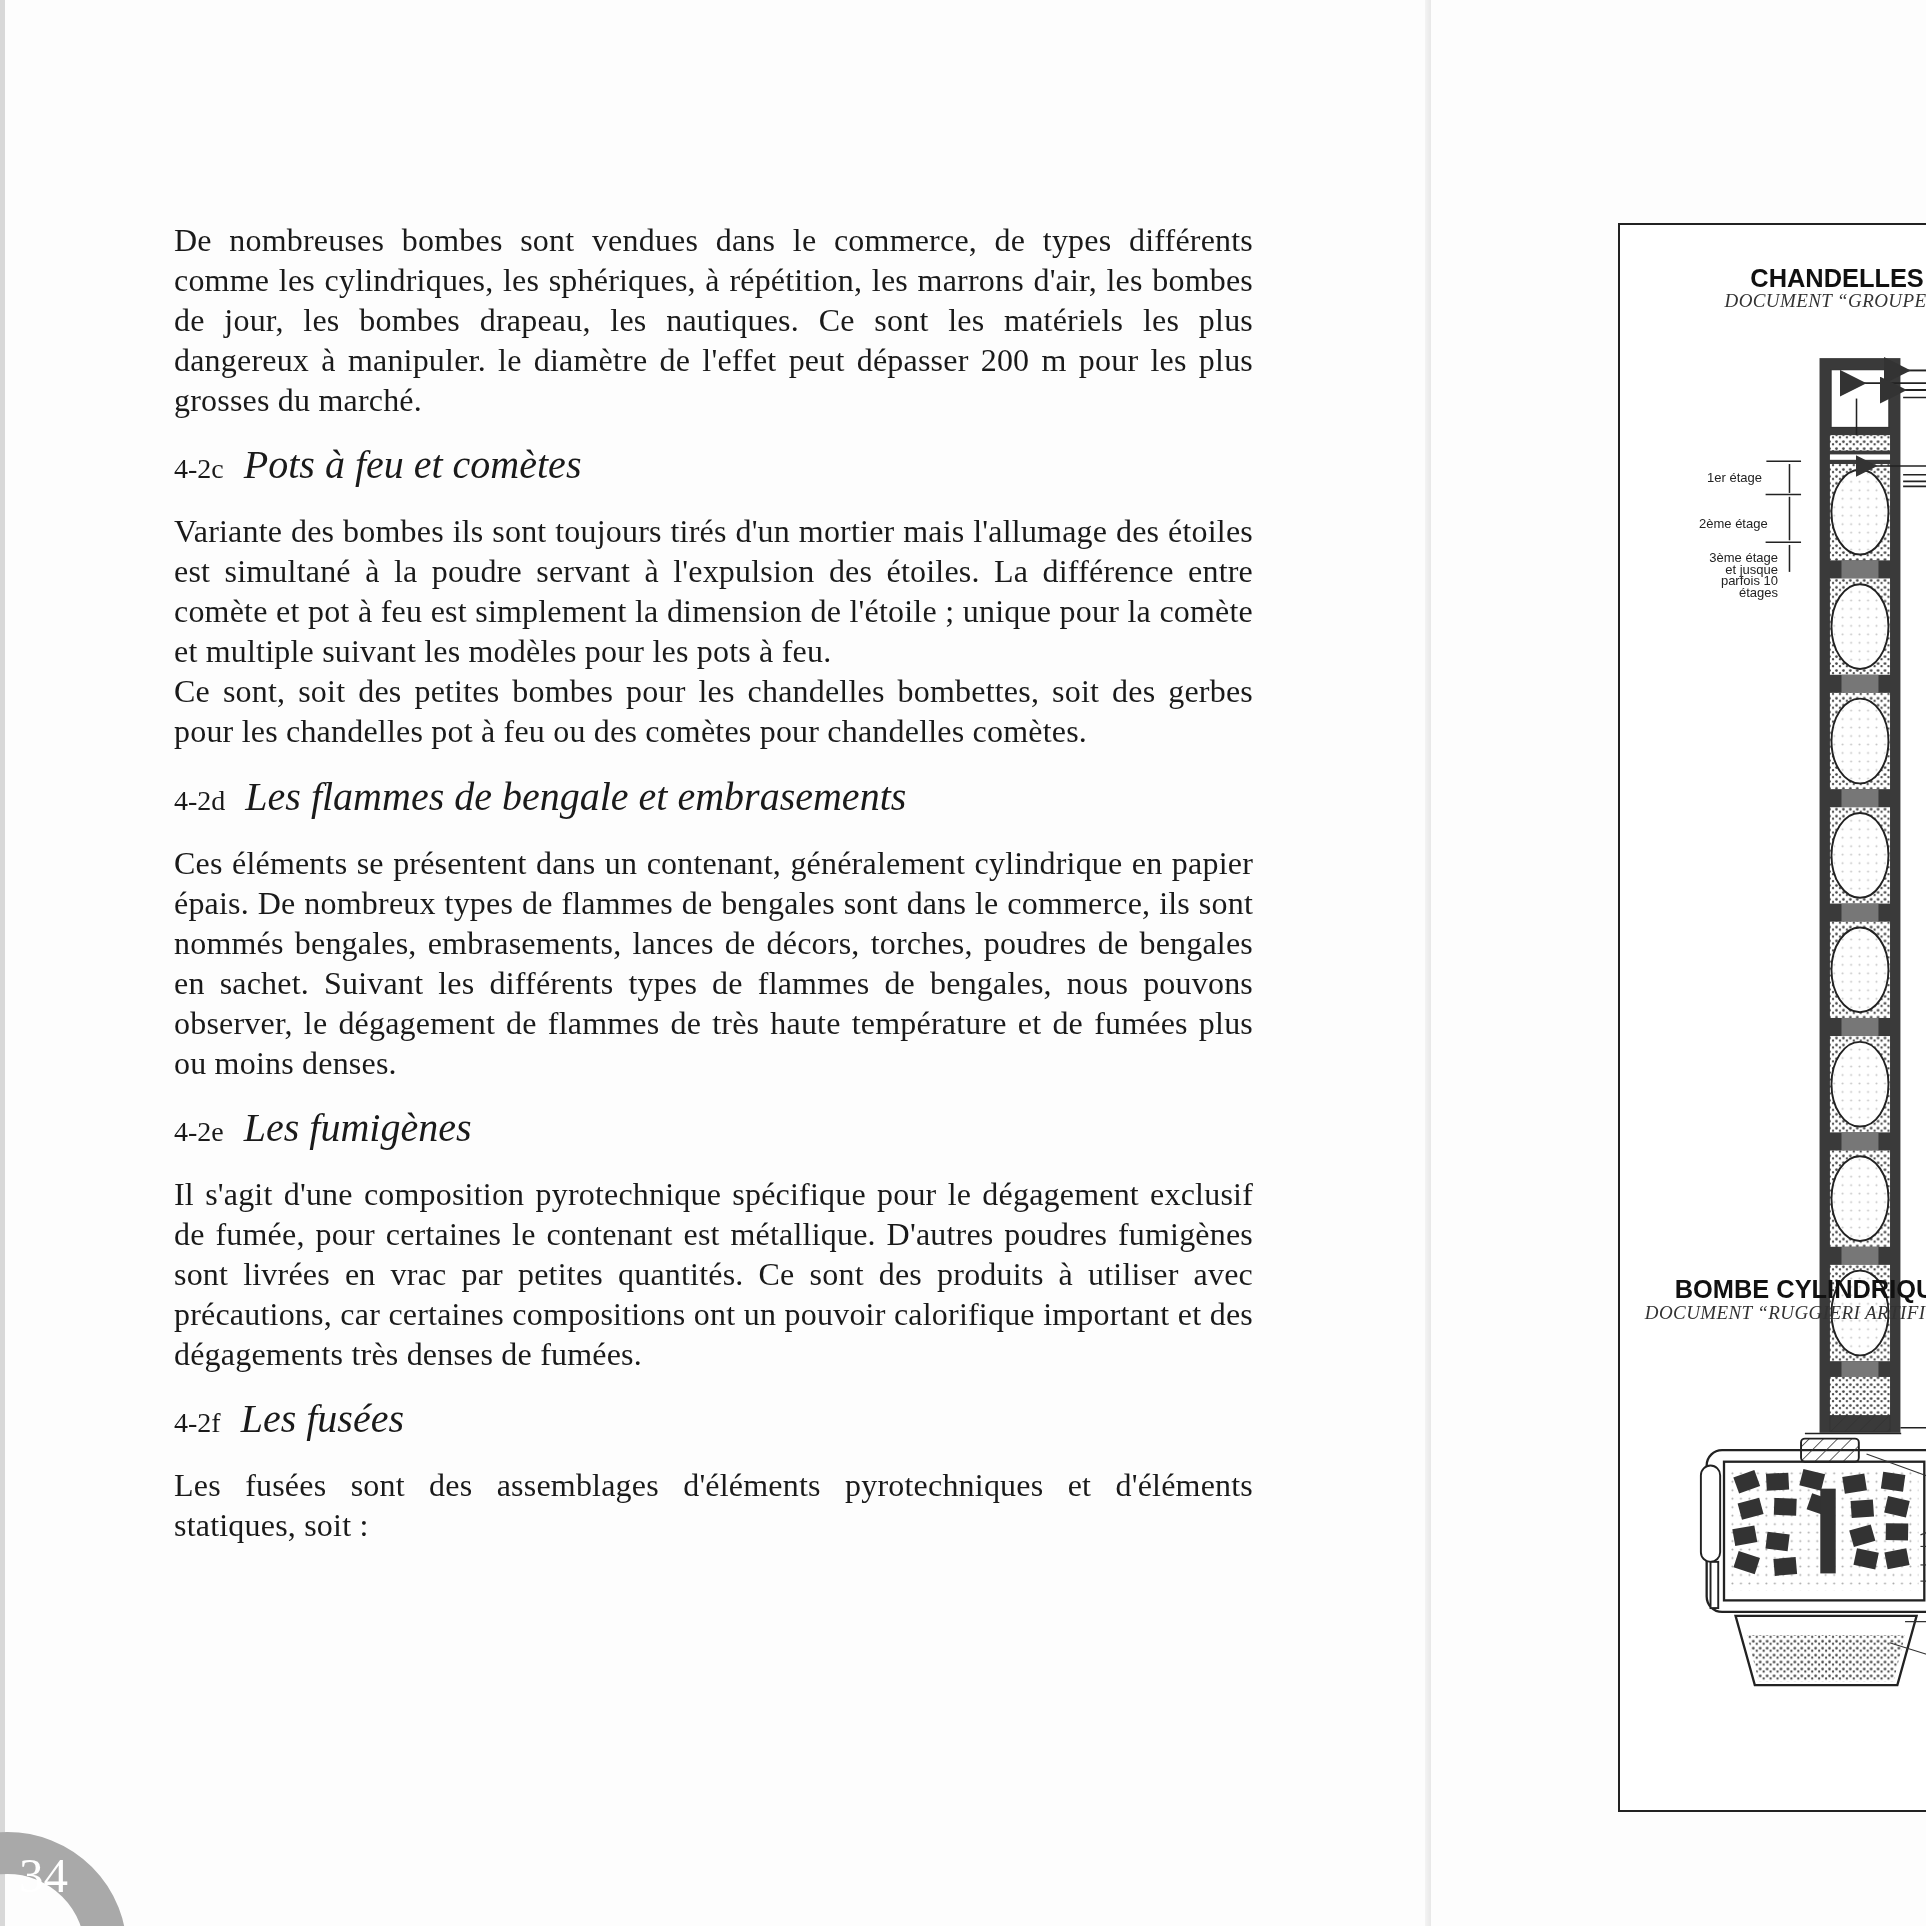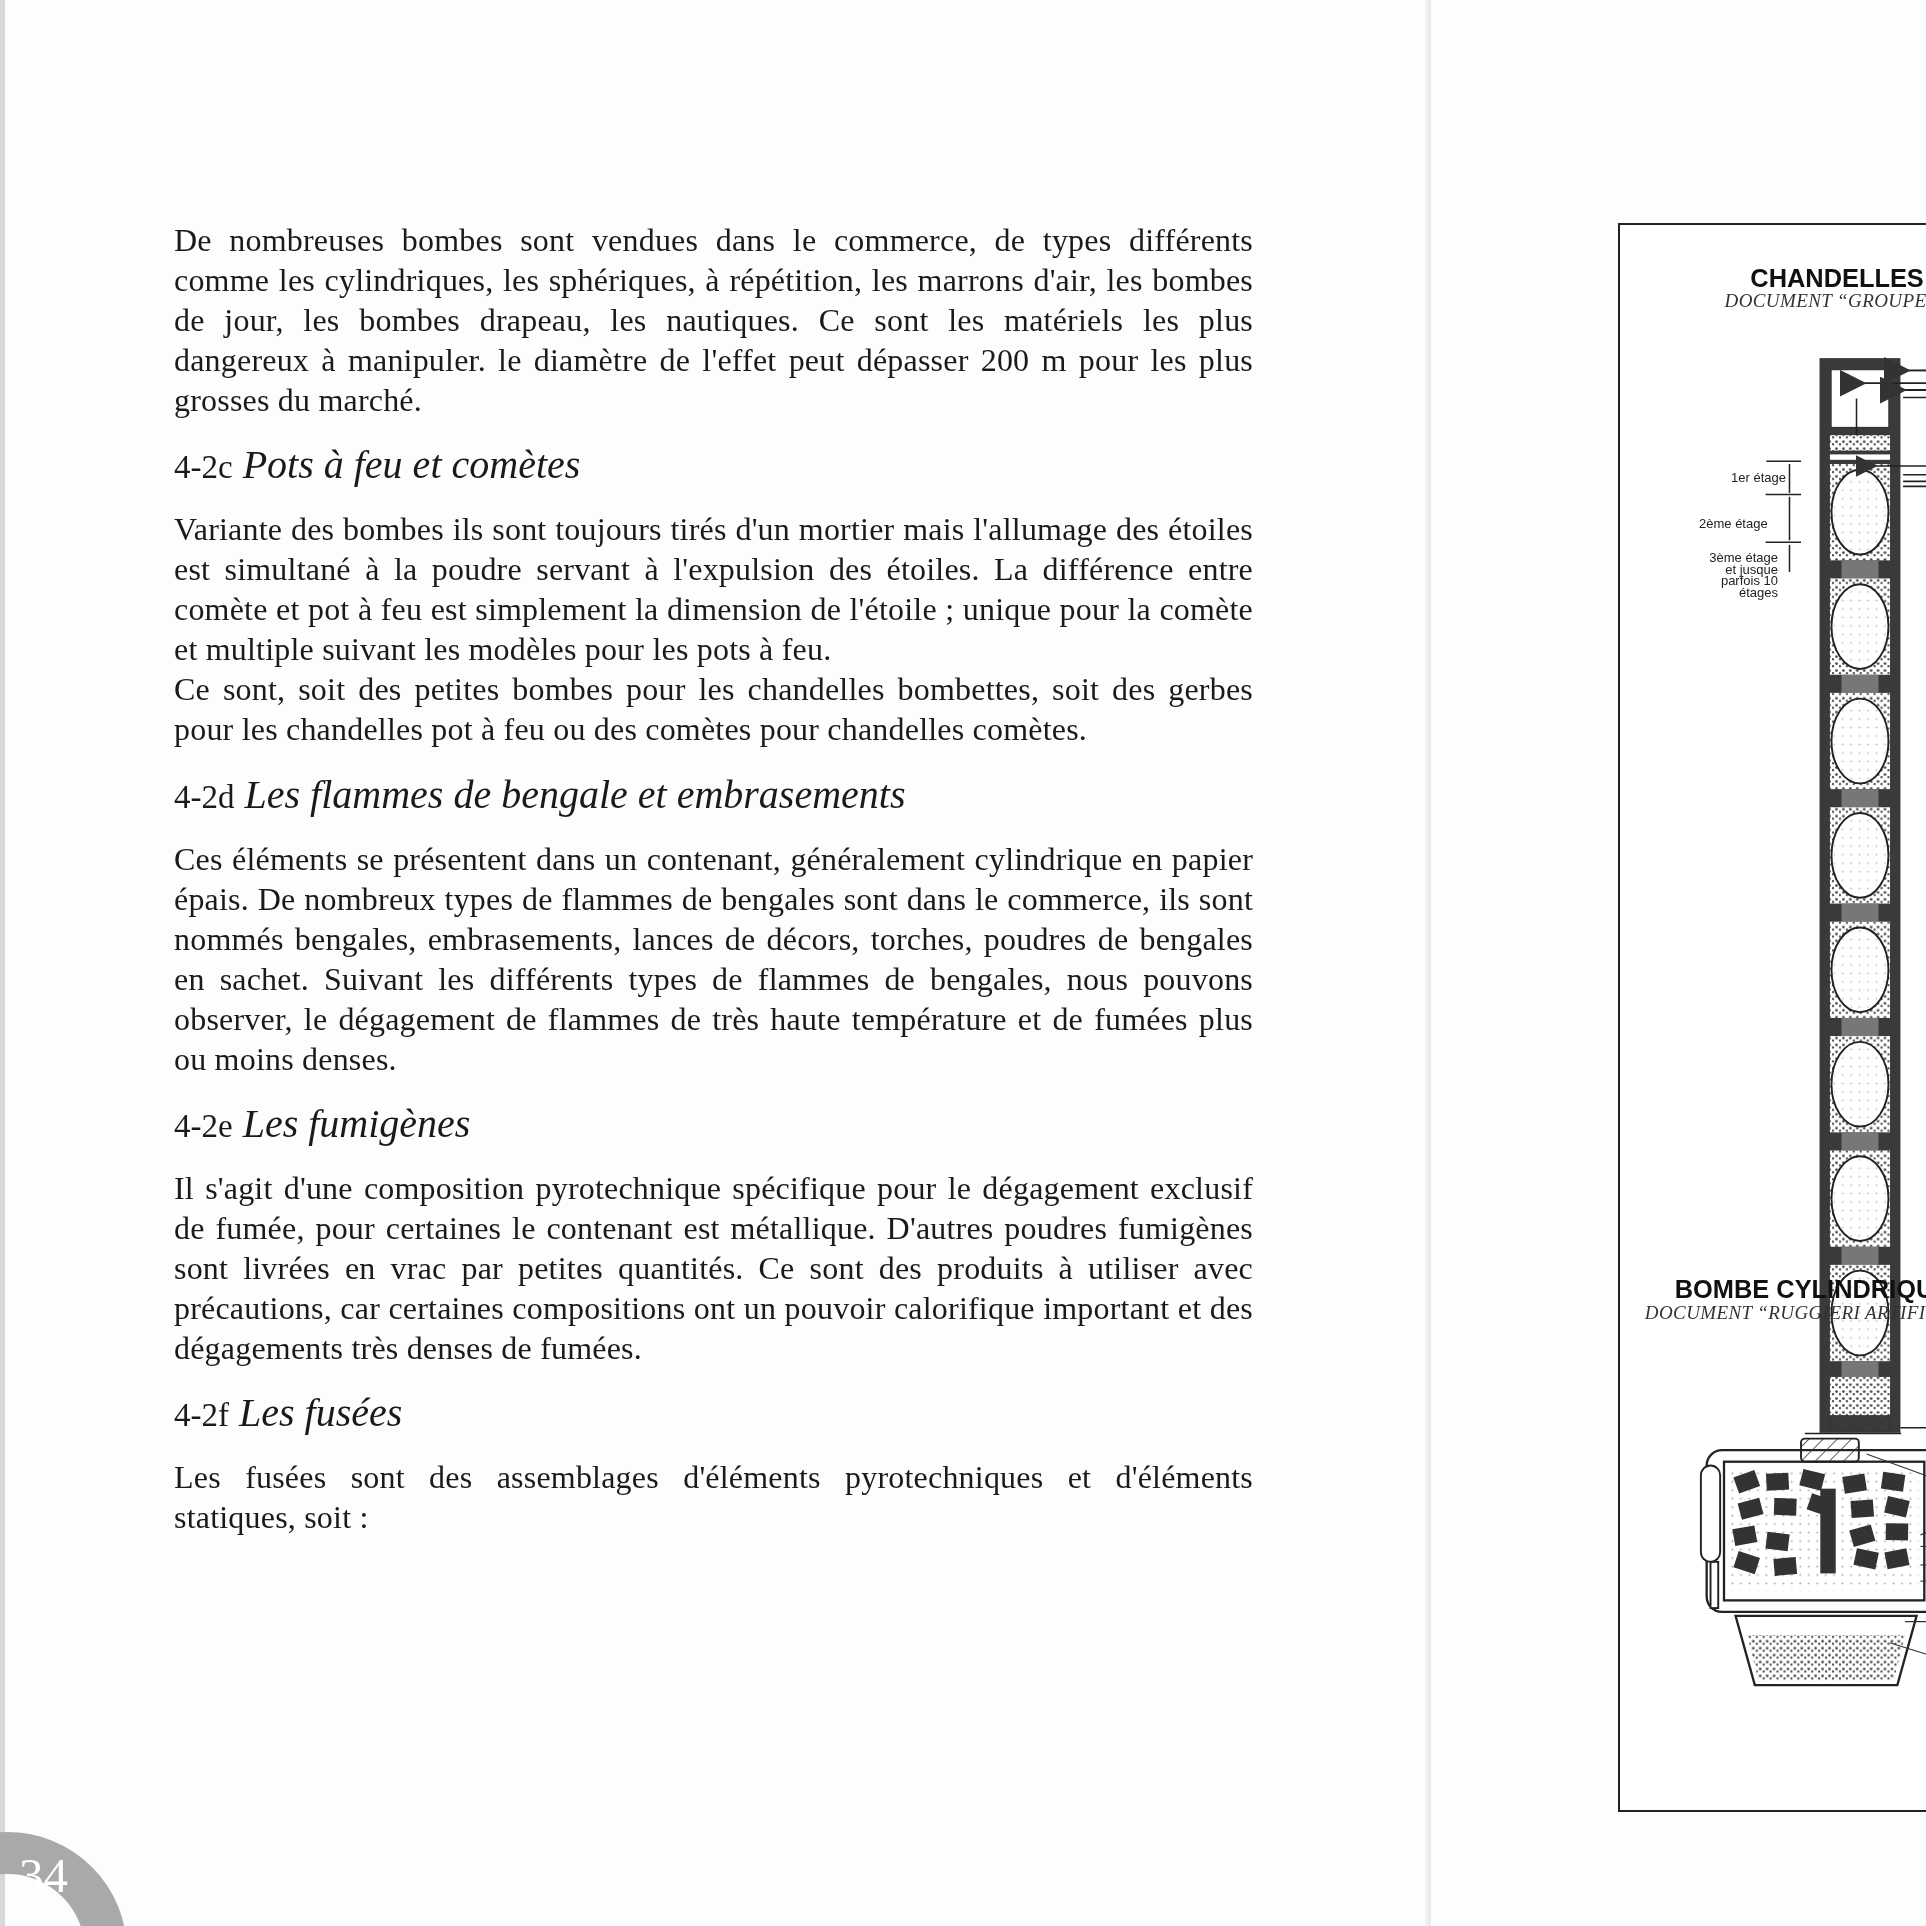--- a/index.html
+++ b/index.html
@@ -10,21 +10,21 @@
   .page-left { left: 0; width: 1431px; }
   .page-right { left: 1431px; width: 1431px; }
   .gutter { position: absolute; left: 1425px; top: 0; width: 10.8px; height: 1955px;
             background: linear-gradient(to right, #f4f4f4, #e9e9e9 50%, #f4f4f4); }
   .left-edge { position: absolute; left: 0; top: 0; width: 5.4px; height: 1955px; background: #d8d8d8; }
 
   
   .text-col { position: absolute; left: 174px; top: 220px; width: 1079px; }
   .para { font-size: 32px; line-height: 40px; text-align: justify; margin: 0; letter-spacing: 0.2px; }
   .section-head { margin: 22.3px 0 19px 0; font-size: 40px; line-height: 46px; }
-  .sec-num { font-size: 33px; }
+  .sec-num { font-size: 28px; margin-right: 10px; }
   .sec-title { font-style: italic; }
 
   
   .pagenum { position: absolute; width: 239px; height: 239px; }
   .pagenum-left { left: -112px; bottom: -116px; }
   .pagenum .arc { position: absolute; inset: 0; border-radius: 50%;
                   border: 42px solid #a9a9a9; box-sizing: border-box; }
   .pagenum .num { position: absolute; font-size: 49px; color: #ffffff; font-weight: normal;
                   font-family: "Liberation Serif", serif; }
   .pagenum-left .num { left: 131px; top: 15.4px; }
@@ -320,21 +320,21 @@
       <path d="M1700,3610 L1945,3610 L1928,3800 L1720,3800 Z" fill="#fff" stroke="#222" stroke-width="6"></path>
       <rect x="1728" y="3690" width="196" height="104" fill="url(#grain)"></rect>
     </g>
     <line x1="2130" y1="3085" x2="1795" y2="3083" stroke="#222" stroke-width="4" marker-end="url(#arrow)"></line>
     <line x1="2130" y1="3265" x2="2020" y2="3265" stroke="#222" stroke-width="4" marker-end="url(#arrow)"></line>
     <line x1="2130" y1="3430" x2="1985" y2="3428" stroke="#222" stroke-width="4" marker-end="url(#arrow)"></line>
     <line x1="2130" y1="3480" x2="1990" y2="3472" stroke="#222" stroke-width="4"></line>
     <line x1="2130" y1="3548" x2="1935" y2="3545" stroke="#222" stroke-width="4"></line>
   </svg>
 
-  <div class="lbl lbl-sm" style="left:87px; top:247px;margin-left:24px;">1er étage</div>
+  <div class="lbl lbl-sm" style="left:87px; top:247px;">1er étage</div>
   <div class="lbl lbl-sm" style="left:79px; top:293px;">2ème étage</div>
   <div class="lbl lbl-sm" style="left:77px; top:327px; width:81px; white-space:normal; text-align:right;">3ème étage et jusque parfois 10 étages</div>
 
   <div class="fig-title" style="left:39px; top:1050px; width:308px;">BOMBE CYLINDRIQUE</div>
   <div class="fig-source" style="left:19px; top:1077px; width:347px;">DOCUMENT “RUGGIERI ARTIFICIER”</div>
 
 </div>
 
 
 </body></html>

